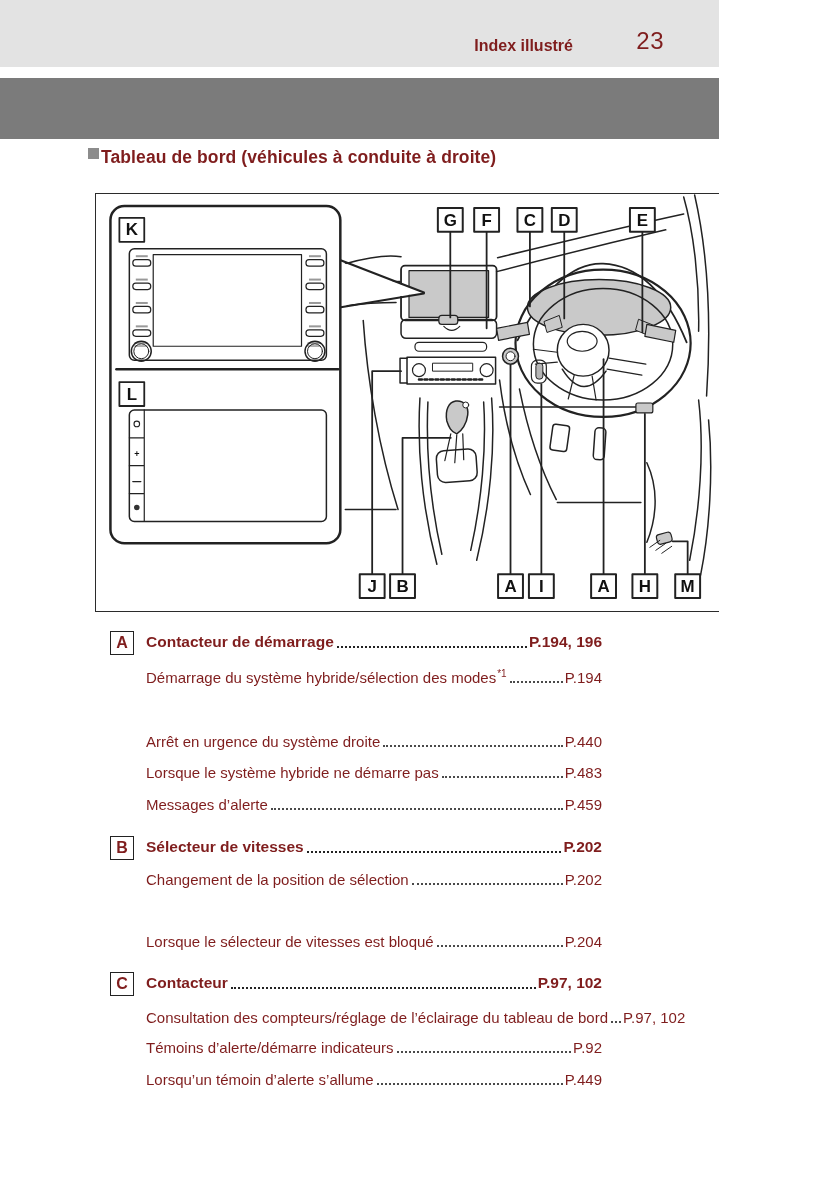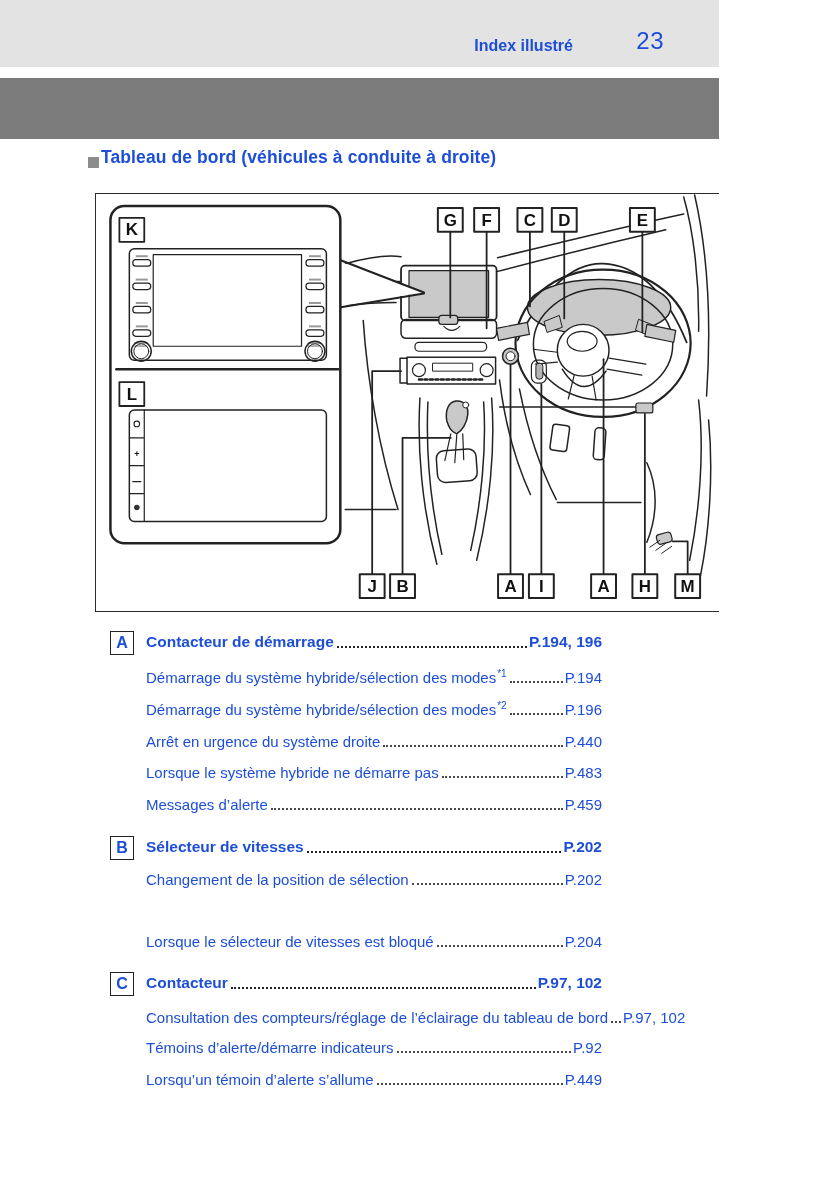--- a/index.html
+++ b/index.html
@@ -1,22 +1,22 @@
 <!DOCTYPE html>
 <html style="--band-light: #e3e3e3; --band-dark: #7b7b7b; --heading-square: #8c8c8c; --diagram-gray: #c9c9c9; --text: #1a1a1a;"><head>
 <meta charset="utf-8">
 <style>
   html,body{margin:0;padding:0;background:#fff}
   .page{position:relative;width:719px;height:1191px;background:#fff;overflow:hidden;
-        font-family:"Liberation Sans",sans-serif;color:#1d4ed8}
+        font-family:"Liberation Sans",sans-serif;color:#7f1d1d}
   .band-light{position:absolute;top:0;left:0;right:0;height:67px;background:var(--band-light,#e3e3e3)}
   .hdr-title{position:absolute;top:37px;right:146px;font-size:16px;font-weight:bold}
   .hdr-num{position:absolute;top:27px;right:55px;font-size:24px;font-weight:normal;letter-spacing:.5px}
   .band-dark{position:absolute;top:78px;left:0;right:0;height:61px;background:var(--band-dark,#7b7b7b)}
-  .heading{position:absolute;top:147px;left:88px;display:flex;align-items:flex-end;
+  .heading{position:absolute;top:147px;left:88px;display:flex;align-items:flex-start;
            font-size:17.5px;font-weight:bold;letter-spacing:.1px}
   .sq{width:11px;height:11px;background:var(--heading-square,#8c8c8c);display:inline-block;margin-right:2px;margin-top:1px}
   .diagram{position:absolute;left:95px;top:193px;width:627px;height:419px;
            border:1.6px solid #2b2b2b;box-sizing:border-box;background:#fff}
   .diagram svg{display:block;width:100%;height:100%}
   svg *{vector-effect:none}
   svg text{fill:#111;stroke:none;font-family:"Liberation Sans",sans-serif;font-weight:bold}
   .co{font-size:17px;text-anchor:middle}
   .row{position:absolute;left:146px;right:117px;height:18px;display:flex;align-items:flex-end;
        font-size:15px;white-space:nowrap}
@@ -232,25 +232,20 @@
     <span class="letterbox">A</span>
     <span class="lbl">Contacteur de démarrage</span>
     <span class="leader"></span>
     <span class="pg">P.194, 196</span>
   </div>
   <div class="row" style="top:668px">
     <span class="lbl"><span>Démarrage du système hybride/sélection des modes</span><span class="sup">*1</span></span>
     <span class="leader"></span>
     <span class="pg">P.194</span>
   </div>
-  <div class="row" style="top:700px">
-    <span class="lbl"><span>Démarrage du système hybride/sélection des modes</span><span class="sup">*2</span></span>
-    <span class="leader"></span>
-    <span class="pg">P.196</span>
-  </div>
   <div class="row" style="top:732px">
     <span class="lbl">Arrêt en urgence du système droite</span>
     <span class="leader"></span>
     <span class="pg">P.440</span>
   </div>
   <div class="row" style="top:763px">
     <span class="lbl">Lorsque le système hybride ne démarre pas</span>
     <span class="leader"></span>
     <span class="pg">P.483</span>
   </div>

